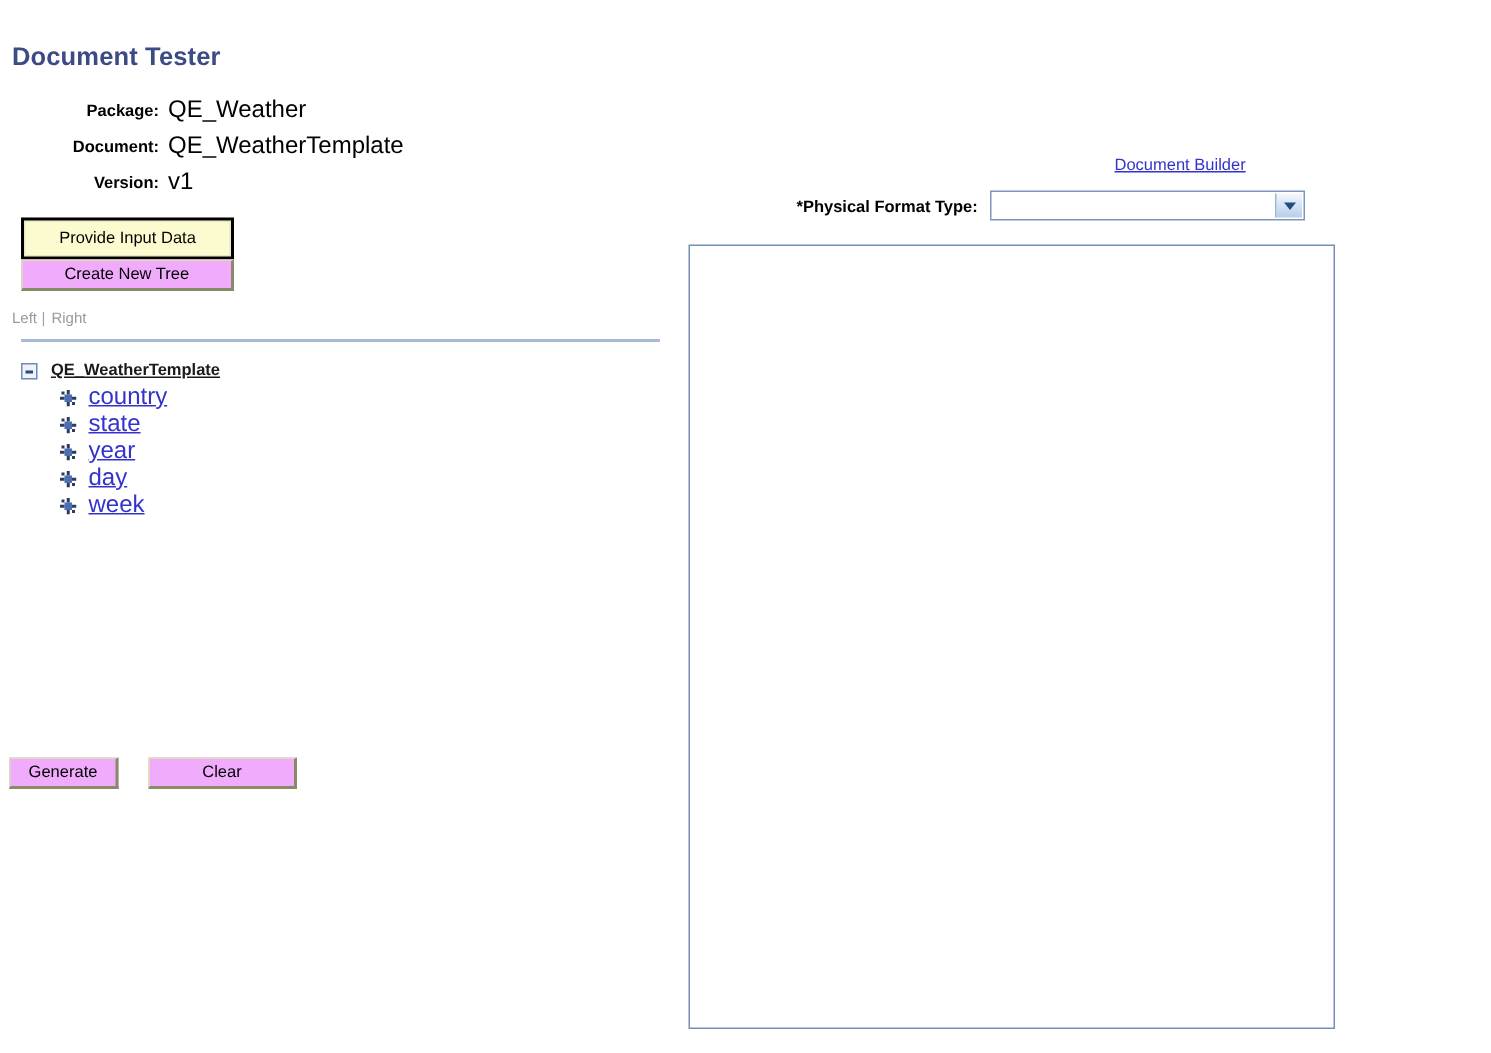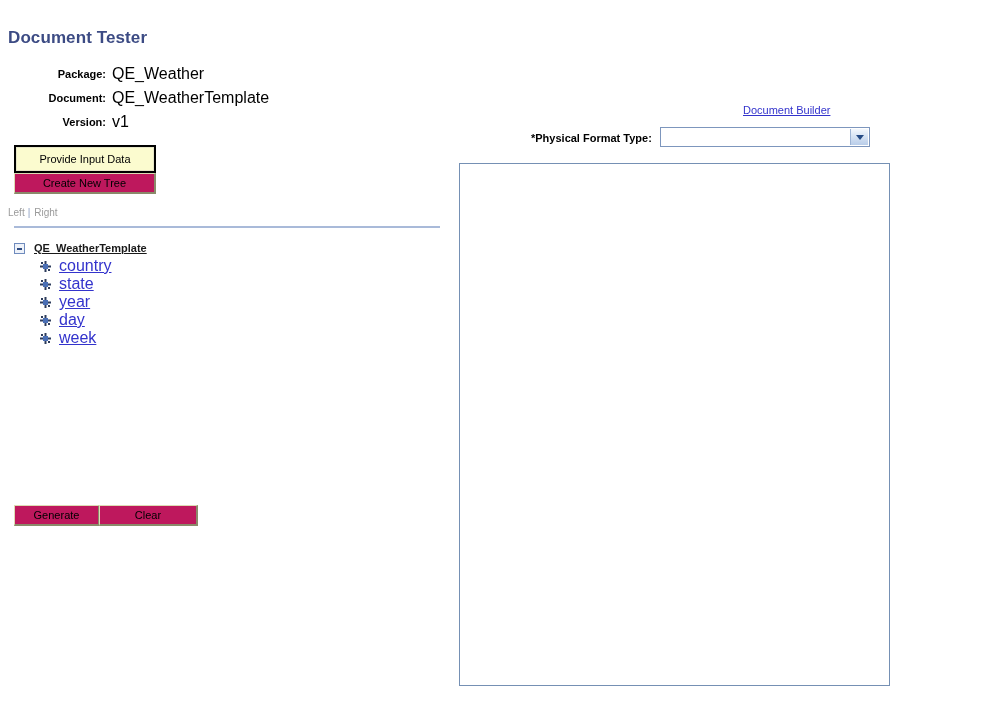--- a/index.html
+++ b/index.html
@@ -55,21 +55,21 @@
     display: inline-block;
     margin-left: 6px;
     font-size: 16px;
     color: #000000;
     vertical-align: top;
   }
 
   
   .ps-button {
     display: block;
-    background: #be185d;
+    background: #f0abfc;
     border-top: 1px solid #dcdcb4;
     border-left: 1px solid #dcdcb4;
     border-right: 2px solid #8a8a6a;
     border-bottom: 2px solid #8a8a6a;
     font-family: "Liberation Sans", sans-serif;
     font-size: 11px;
     color: #000000;
     text-align: center;
     padding: 0;
     cursor: pointer;
@@ -92,23 +92,23 @@
   #btn-create-tree {
     position: absolute;
     left: 14px;
     top: 173px;
     width: 142px;
     height: 21px;
     line-height: 18px;
   }
   #btn-generate {
     position: absolute;
-    left: 14px;
+    left: 6px;
     top: 505px;
-    width: 86px;
+    width: 73px;
     height: 21px;
     line-height: 18px;
   }
   #btn-clear {
     position: absolute;
     left: 99px;
     top: 505px;
     width: 99px;
     height: 21px;
     line-height: 18px;

